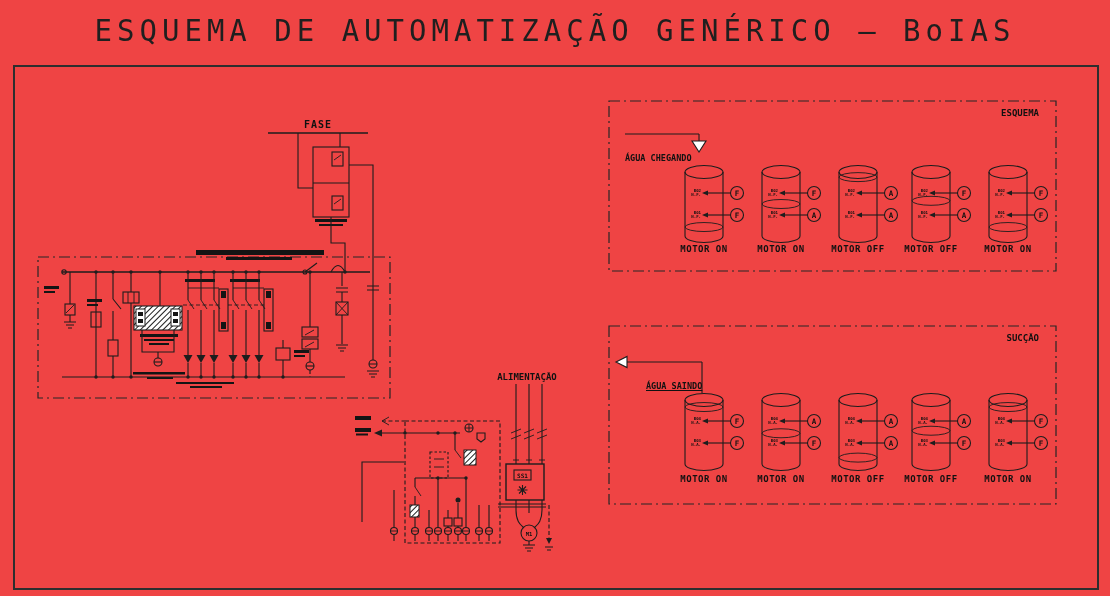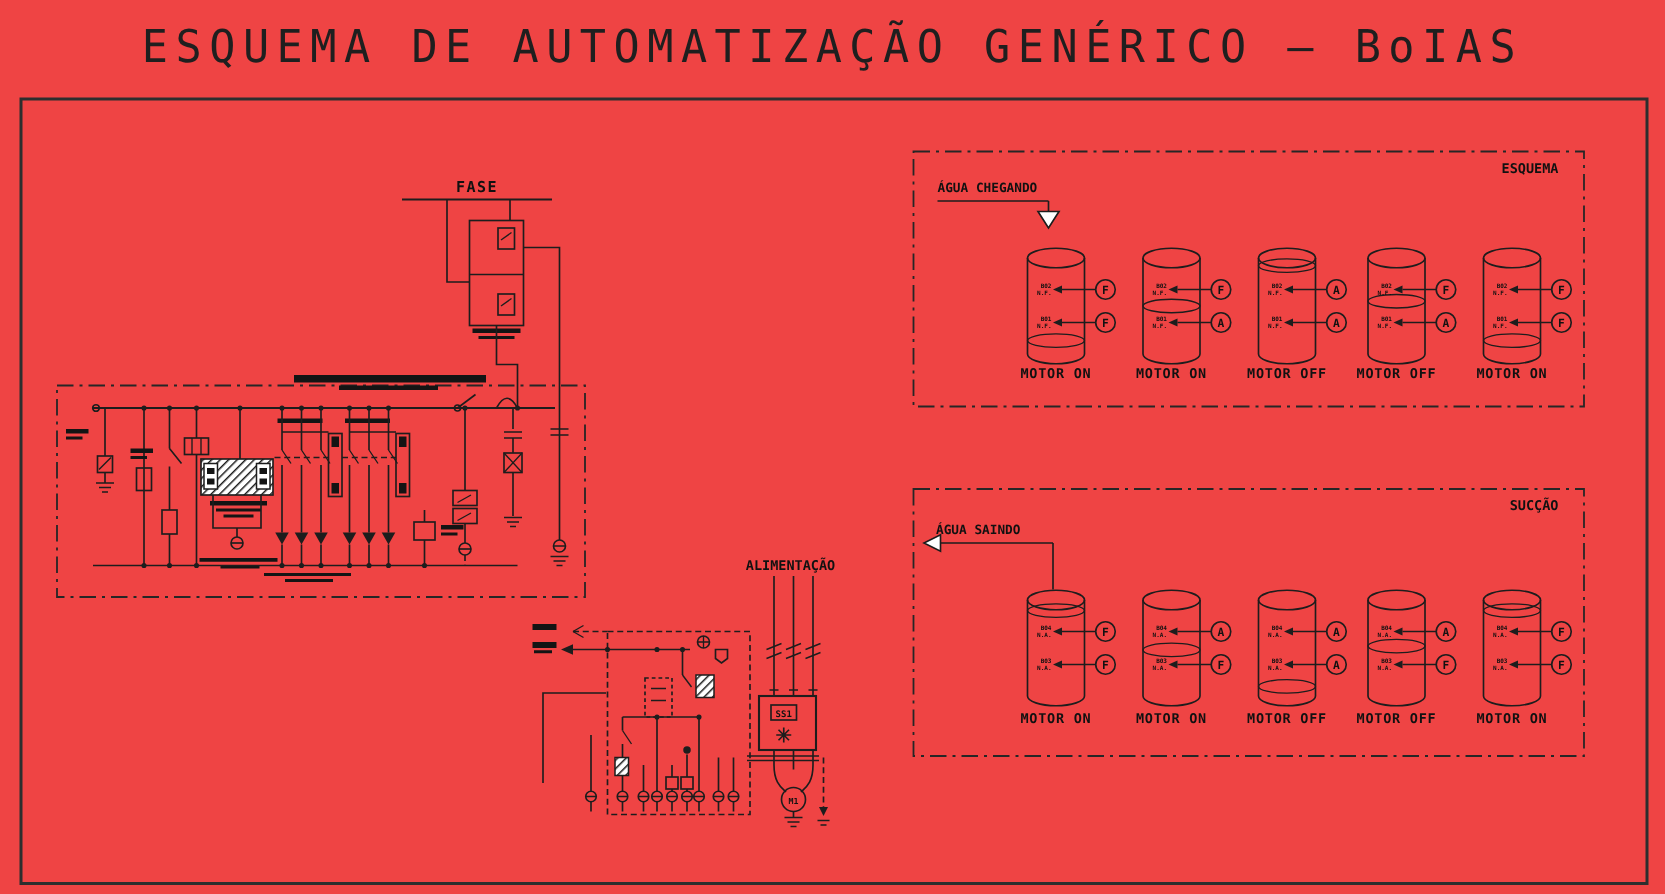--- a/index.html
+++ b/index.html
@@ -21,21 +21,21 @@
   .dot{fill:#1d1d1d;}
   .tag{font:700 4px "DejaVu Sans Mono",monospace;fill:#111;}
   .state{font:700 7.5px "DejaVu Sans Mono",monospace;fill:#111;}
   .cap{font:700 9px "DejaVu Sans Mono",monospace;fill:#111;letter-spacing:0.5px;}
   .svgtxt{font:700 10px "DejaVu Sans Mono",monospace;fill:#111;letter-spacing:1px;}
   .svgtxt9{font:700 9px "DejaVu Sans Mono",monospace;fill:#111;}
   .svgtxt6{font:700 6px "DejaVu Sans Mono",monospace;fill:#111;}
   .svgtxt5{font:700 5.5px "DejaVu Sans Mono",monospace;fill:#111;}
   .panel{position:absolute;}
   .panel-title{position:absolute;right:18px;top:8px;font-size:9px;font-weight:700;color:#111;}
-  .flow-label{position:absolute;font-size:8.5px;font-weight:700;color:#111;white-space:nowrap;}
+  .flow-label{position:absolute;font-size:8.5px;font-weight:700;color:#111;white-space:nowrap;margin-top:32px;}
 </style>
 </head>
 <body>
 
 <div class="stage">
 
   <div class="title">ESQUEMA DE AUTOMATIZAÇÃO GENÉRICO — BoIAS</div>
   <div class="outer-border"></div>
 
   <svg width="1110" height="596" viewBox="0 0 1110 596">
@@ -359,21 +359,21 @@
 
   <div class="panel" style="left:608px;top:325px;width:449px;height:180px;">
     <svg class="pframe" width="449" height="180" viewBox="0 0 449 180">
       <rect class="dd" x="1" y="1" width="447" height="178"></rect>
       <g>
         <polygon points="8,37 19,31.5 19,42.5" fill="#fff" stroke="#1d1d1d" stroke-width="1.1"></polygon>
         <path class="ln" d="M19 37H94M94 37V68"></path>
       </g>
     </svg>
     <div class="panel-title">SUCÇÃO</div>
-    <div class="flow-label" style="left:16px;top:24px;">ÁGUA SAINDO</div>
+    <div class="flow-label" style="left:38px;top:24px;text-decoration:underline;">ÁGUA SAINDO</div>
     <svg id="tanks-1" width="449" height="180" viewBox="0 0 449 180">
         <g>
           <path d="M77 75V139M115 75V139" class="ln"></path>
           <ellipse cx="96" cy="75" rx="19" ry="6.5" class="ln"></ellipse>
           <path d="M77 139A19 6.5 0 0 0 115 139" class="ln"></path>
           <ellipse cx="96" cy="82.03999999999999" rx="19" ry="4.5" class="ln thin"></ellipse>
           <text x="93" y="95.2" class="tag" text-anchor="end">B04</text>
           <text x="93" y="99.4" class="tag" text-anchor="end">N.A.</text>
           <polygon points="94,96 100,93.4 100,98.6" class="fill"></polygon>
           <path d="M100 96H122.5" class="ln"></path>

